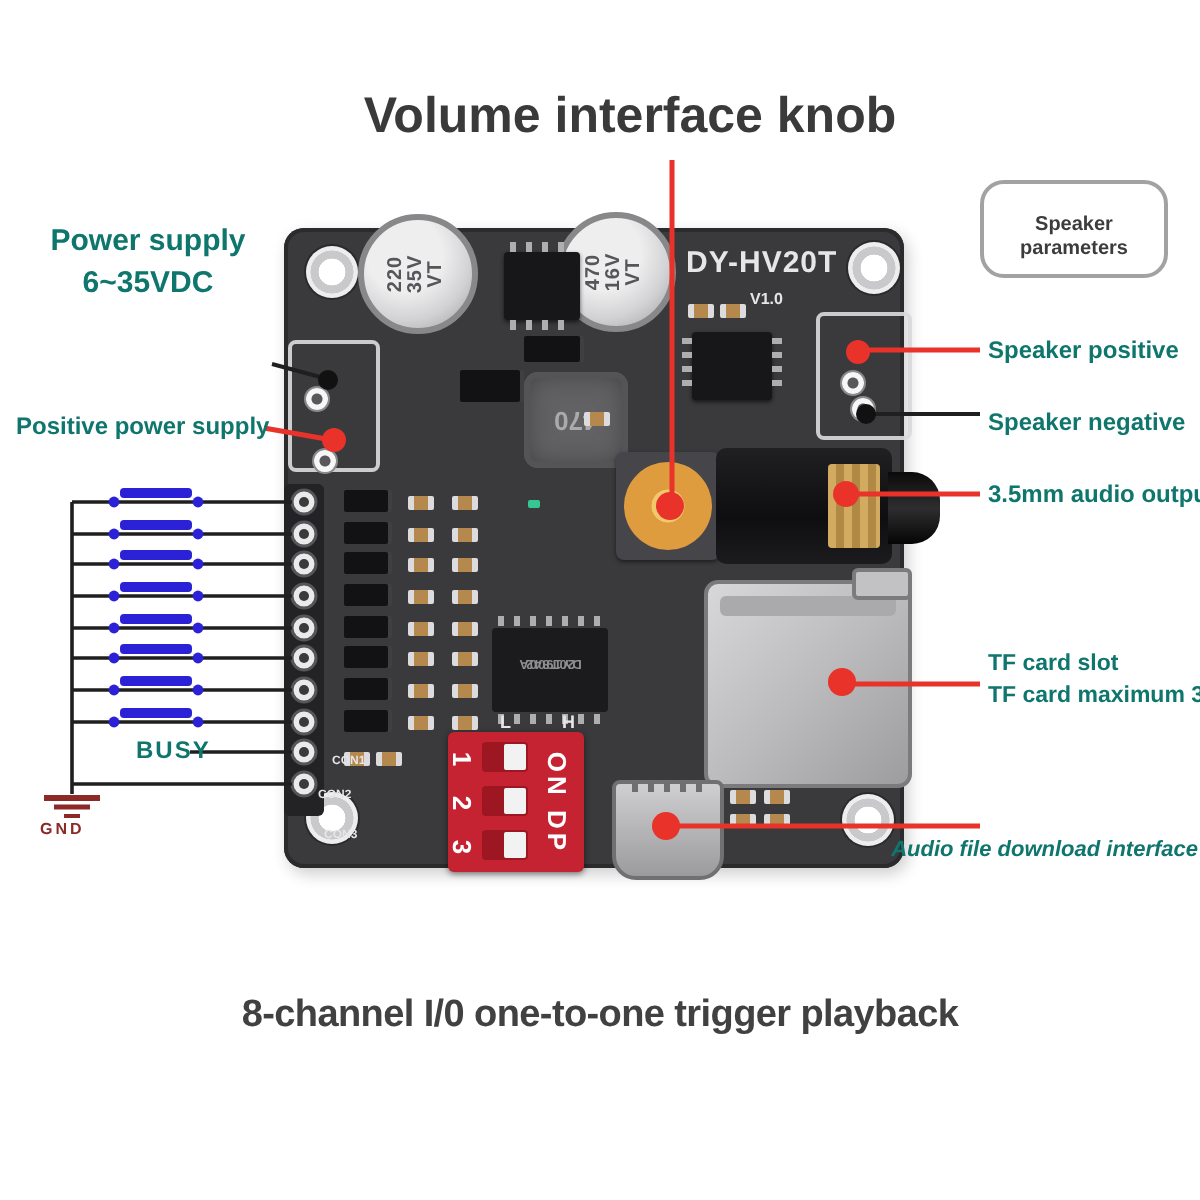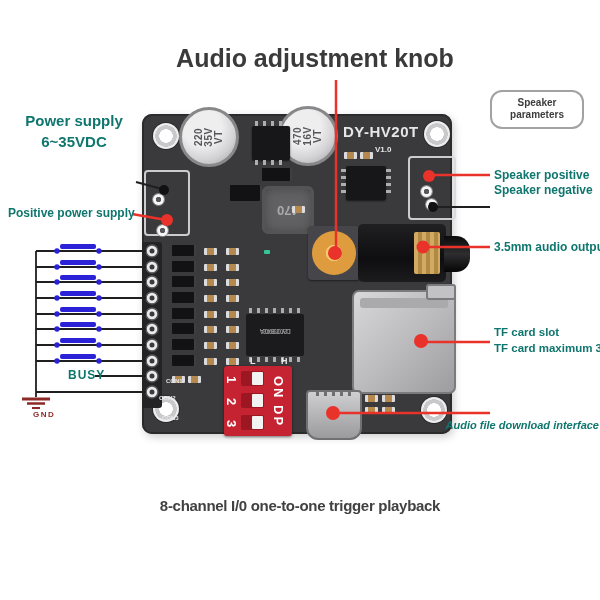--- a/index.html
+++ b/index.html
@@ -65,21 +65,21 @@
   .pad{width:11px;height:11px;border-radius:50%;
       background:radial-gradient(circle,#58585c 0 2.5px,#f6f6f6 3px 100%);box-shadow:0 0 0 1px #8a8a8c;}
   .hdr{width:20px;background:#232326;border-radius:3px;}
   .sot{width:22px;height:11px;background:#121215;border-radius:1px;box-shadow:2px 0 0 #3f3f42;}
   .smd{width:13px;height:7px;border-radius:1px;
       background:linear-gradient(90deg,#dcdcde 0 3px,#b5884e 3px 10px,#dcdcde 10px 13px);}
   .led{width:6px;height:4px;background:#35c793;border-radius:1px;}
   .overlay{position:absolute;left:0;top:0;}
   
   .param-box{position:absolute;left:490px;top:90px;width:90px;border:2px solid #a2a2a4;
-      border-radius:12px;text-align:center;padding:5px 0 6px 0;color:#3c3c3c;}
+      border-radius:12px;text-align:center;padding:15px 0 6px 0;color:#3c3c3c;}
   .param-box .s{font-size:10px;font-weight:bold;line-height:12px;}
   .param-box .b{font-size:14.5px;font-weight:bold;line-height:17px;letter-spacing:.3px;}
 </style>
 </head>
 <body>
 
 <div class="canvas">
 
   <div class="board">
     <div class="hole" style="left:11px;top:9px;"></div>
@@ -338,38 +338,38 @@
     <g>
       <line x1="423" y1="342" x2="490" y2="342" style="stroke:var(--red)" stroke-width="2.5"></line>
       <circle cx="421" cy="341" r="7" style="fill:var(--red)"></circle>
     </g>
     <g>
       <line x1="334" y1="413" x2="490" y2="413" style="stroke:var(--red)" stroke-width="2.5"></line>
       <circle cx="333" cy="413" r="7" style="fill:var(--red)"></circle>
     </g>
   </svg>
 
-  <div class="lbl" style="left:150px;top:44px;width:330px;text-align:center;font-size:25px;color:#3a3a3a;">Audio adjustment knob</div>
+  <div class="lbl" style="left:150px;top:44px;width:330px;text-align:center;font-size:25px;color:#3a3a3a;">Volume interface knob</div>
 
   <div class="lbl" style="left:8px;top:110px;width:132px;text-align:center;font-size:15px;line-height:21px;">
     <div>Power supply</div>
     <div>6~35VDC</div>
   </div>
 
   <div class="lbl" style="left:8px;top:206px;font-size:12px;">Positive power supply</div>
 
   <div class="param-box">
     <div class="s">Speaker</div>
     <div class="s">parameters</div>
   </div>
 
   <div class="lbl" style="left:494px;top:168px;font-size:12px;">Speaker positive</div>
-  <div class="lbl" style="left:494px;top:183px;font-size:12px;">Speaker negative</div>
+  <div class="lbl" style="left:494px;top:204px;font-size:12px;">Speaker negative</div>
   <div class="lbl" style="left:494px;top:240px;font-size:12px;">3.5mm audio output</div>
   <div class="lbl" style="left:494px;top:326px;font-size:11.5px;">TF card slot</div>
   <div class="lbl" style="left:494px;top:342px;font-size:11.5px;">TF card maximum 32G</div>
   <div class="lbl" style="right:1px;top:419px;font-size:11px;font-style:italic;">Audio file download interface</div>
 
   <div class="lbl" style="left:68px;top:368px;font-size:12px;letter-spacing:1px;">BUSY</div>
-  <div class="lbl" style="left:33px;top:410px;font-size:8px;letter-spacing:1.5px;color:var(--maroon);">GND</div>
-
-  <div class="lbl" style="left:0;top:497px;width:600px;text-align:center;font-size:15px;letter-spacing:-0.3px;color:#414141;">8-channel I/0 one-to-one trigger playback</div>
+  <div class="lbl" style="left:20px;top:410px;font-size:8px;letter-spacing:1.5px;color:var(--maroon);">GND</div>
+
+  <div class="lbl" style="left:0;top:497px;width:600px;text-align:center;font-size:19px;letter-spacing:-0.3px;color:#414141;">8-channel I/0 one-to-one trigger playback</div>
 </div>
 
 </body></html>

